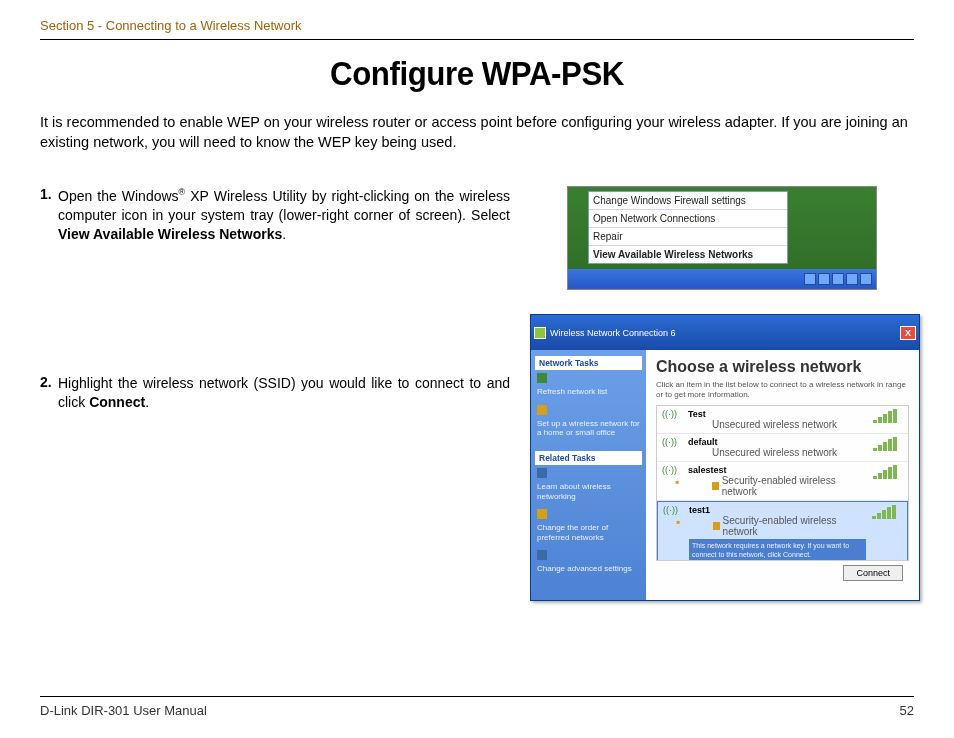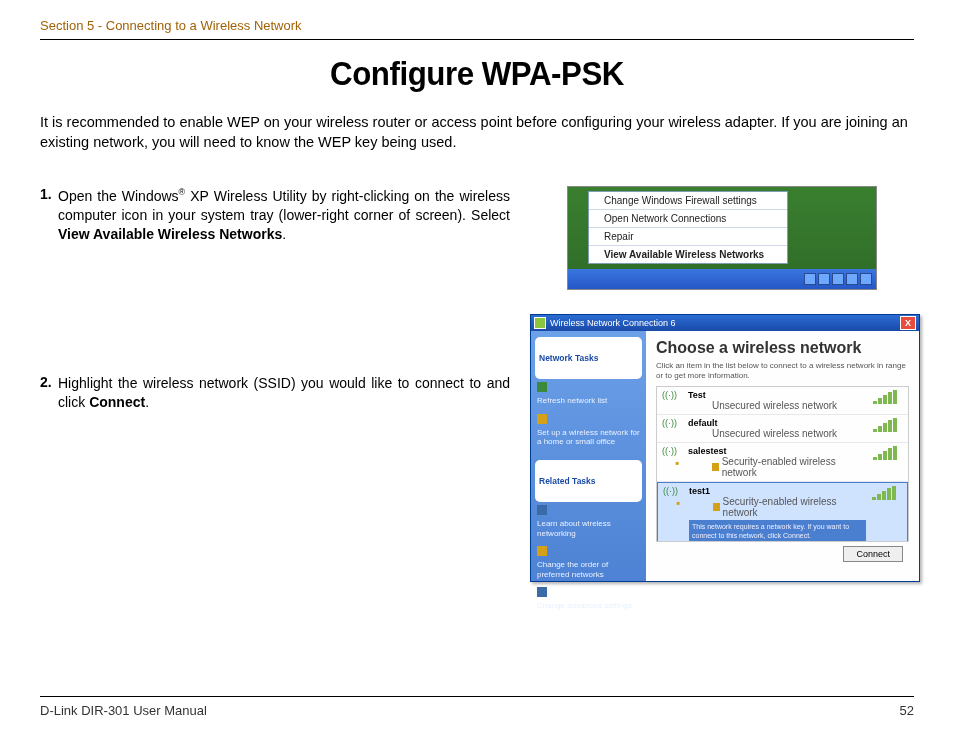--- a/index.html
+++ b/index.html
@@ -30,37 +30,37 @@
   .step-text { text-align: justify; line-height: 1.35; }
   .step-text sup { font-size: 9px; }
   .step-bold { font-weight: bold; }
   .fig-col { flex: 1; display:flex; justify-content:center;}
   
   .fig1 {
     width: 310px; height: 104px; border: 1px solid #888;
     background: linear-gradient(#3a7f30,#2e6b27); position: relative; font-size: 10px;
   }
   .ctx-menu { position: absolute; top: 4px; left: 20px; width: 200px; background: #fff; border: 1px solid #7f9db9; }
-  .ctx-item { padding: 3px 15px; border-bottom:1px solid #d0d8e8; color:#222; }
+  .ctx-item { padding: 3px 4px; border-bottom:1px solid #d0d8e8; color:#222; }
   .ctx-item:last-child { border-bottom:none; font-weight:bold; background:#fff;}
   .taskbar { position:absolute; bottom:0; left:0; right:0; height:20px;
     background: linear-gradient(#3b77e0,#2456c7); display:flex; justify-content:flex-end; align-items:center; padding-right:4px; gap:2px;}
   .tray-icon { width:12px; height:12px; background:#6fa8ff; border:1px solid #2a4a8a; font-size:8px; text-align:center; line-height:10px; color:#fff;}
 
   
   .fig2 {
     width: 390px; border:1px solid #003c8f; font-size: 9px; background:#fff; box-shadow:2px 2px 3px rgba(0,0,0,0.3);
   }
-  .titlebar { height:16px; background:linear-gradient(#2b6cd4,#1a4aa8); color:#fff; display:flex; align-items:center; padding:0 3px; justify-content:space-between;}
+  .titlebar { height:35px; background:linear-gradient(#2b6cd4,#1a4aa8); color:#fff; display:flex; align-items:center; padding:0 3px; justify-content:space-between;}
   .titlebar-left { display:flex; align-items:center; gap:4px; font-size:9px;}
   .win-icon { width:12px; height:12px; background:#8cc63f; border:1px solid #fff; }
   .close-btn { width:16px; height:14px; background:#e74c3c; border:1px solid #fff; color:#fff; font-size:9px; text-align:center; line-height:12px; font-weight:bold;}
   .dialog-body { display:flex; height:250px;}
   .sidebar { width:115px; background:linear-gradient(#6ca0e8,#4d82d4); padding:6px 4px; color:#fff;}
-  .side-group-title { background:#fff; color:#1a4aa8; font-weight:bold; padding:16px 4px; font-size:8.5px; border-radius:5px;}
+  .side-group-title { background:#fff; color:#1a4aa8; font-weight:bold; padding:2px 4px; font-size:8.5px; border-radius:0;}
   .side-link { display:flex; gap:4px; padding:3px 2px 5px 2px; font-size:8px; color:#e8f0ff; line-height:1.2;flex-direction:column;}
   .side-icon-sm { width:10px; height:10px; flex-shrink:0; }
   .main-panel { flex:1; padding:8px 10px; background:#fefefe;}
   .panel-title { font-size:16px; font-weight:bold; color:#333; margin-bottom:4px;}
   .panel-sub { font-size:8px; color:#555; margin-bottom:6px; line-height:1.2;}
   .net-list { border:1px solid #ccc; height:156px; overflow:hidden;}
   .net-item { display:flex; padding:3px 5px; border-bottom:1px solid #e8e8e8; align-items:flex-start; gap:6px;}
   .net-item.selected { background:#cfe3ff; border:1px solid #4a7fd0; }
   .net-ico { width:20px; height:20px; flex-shrink:0; position:relative;}
   .net-ico::before { content:"((·))"; font-size:9px; color:#3a8a3a; position:absolute; top:0; left:0;}

